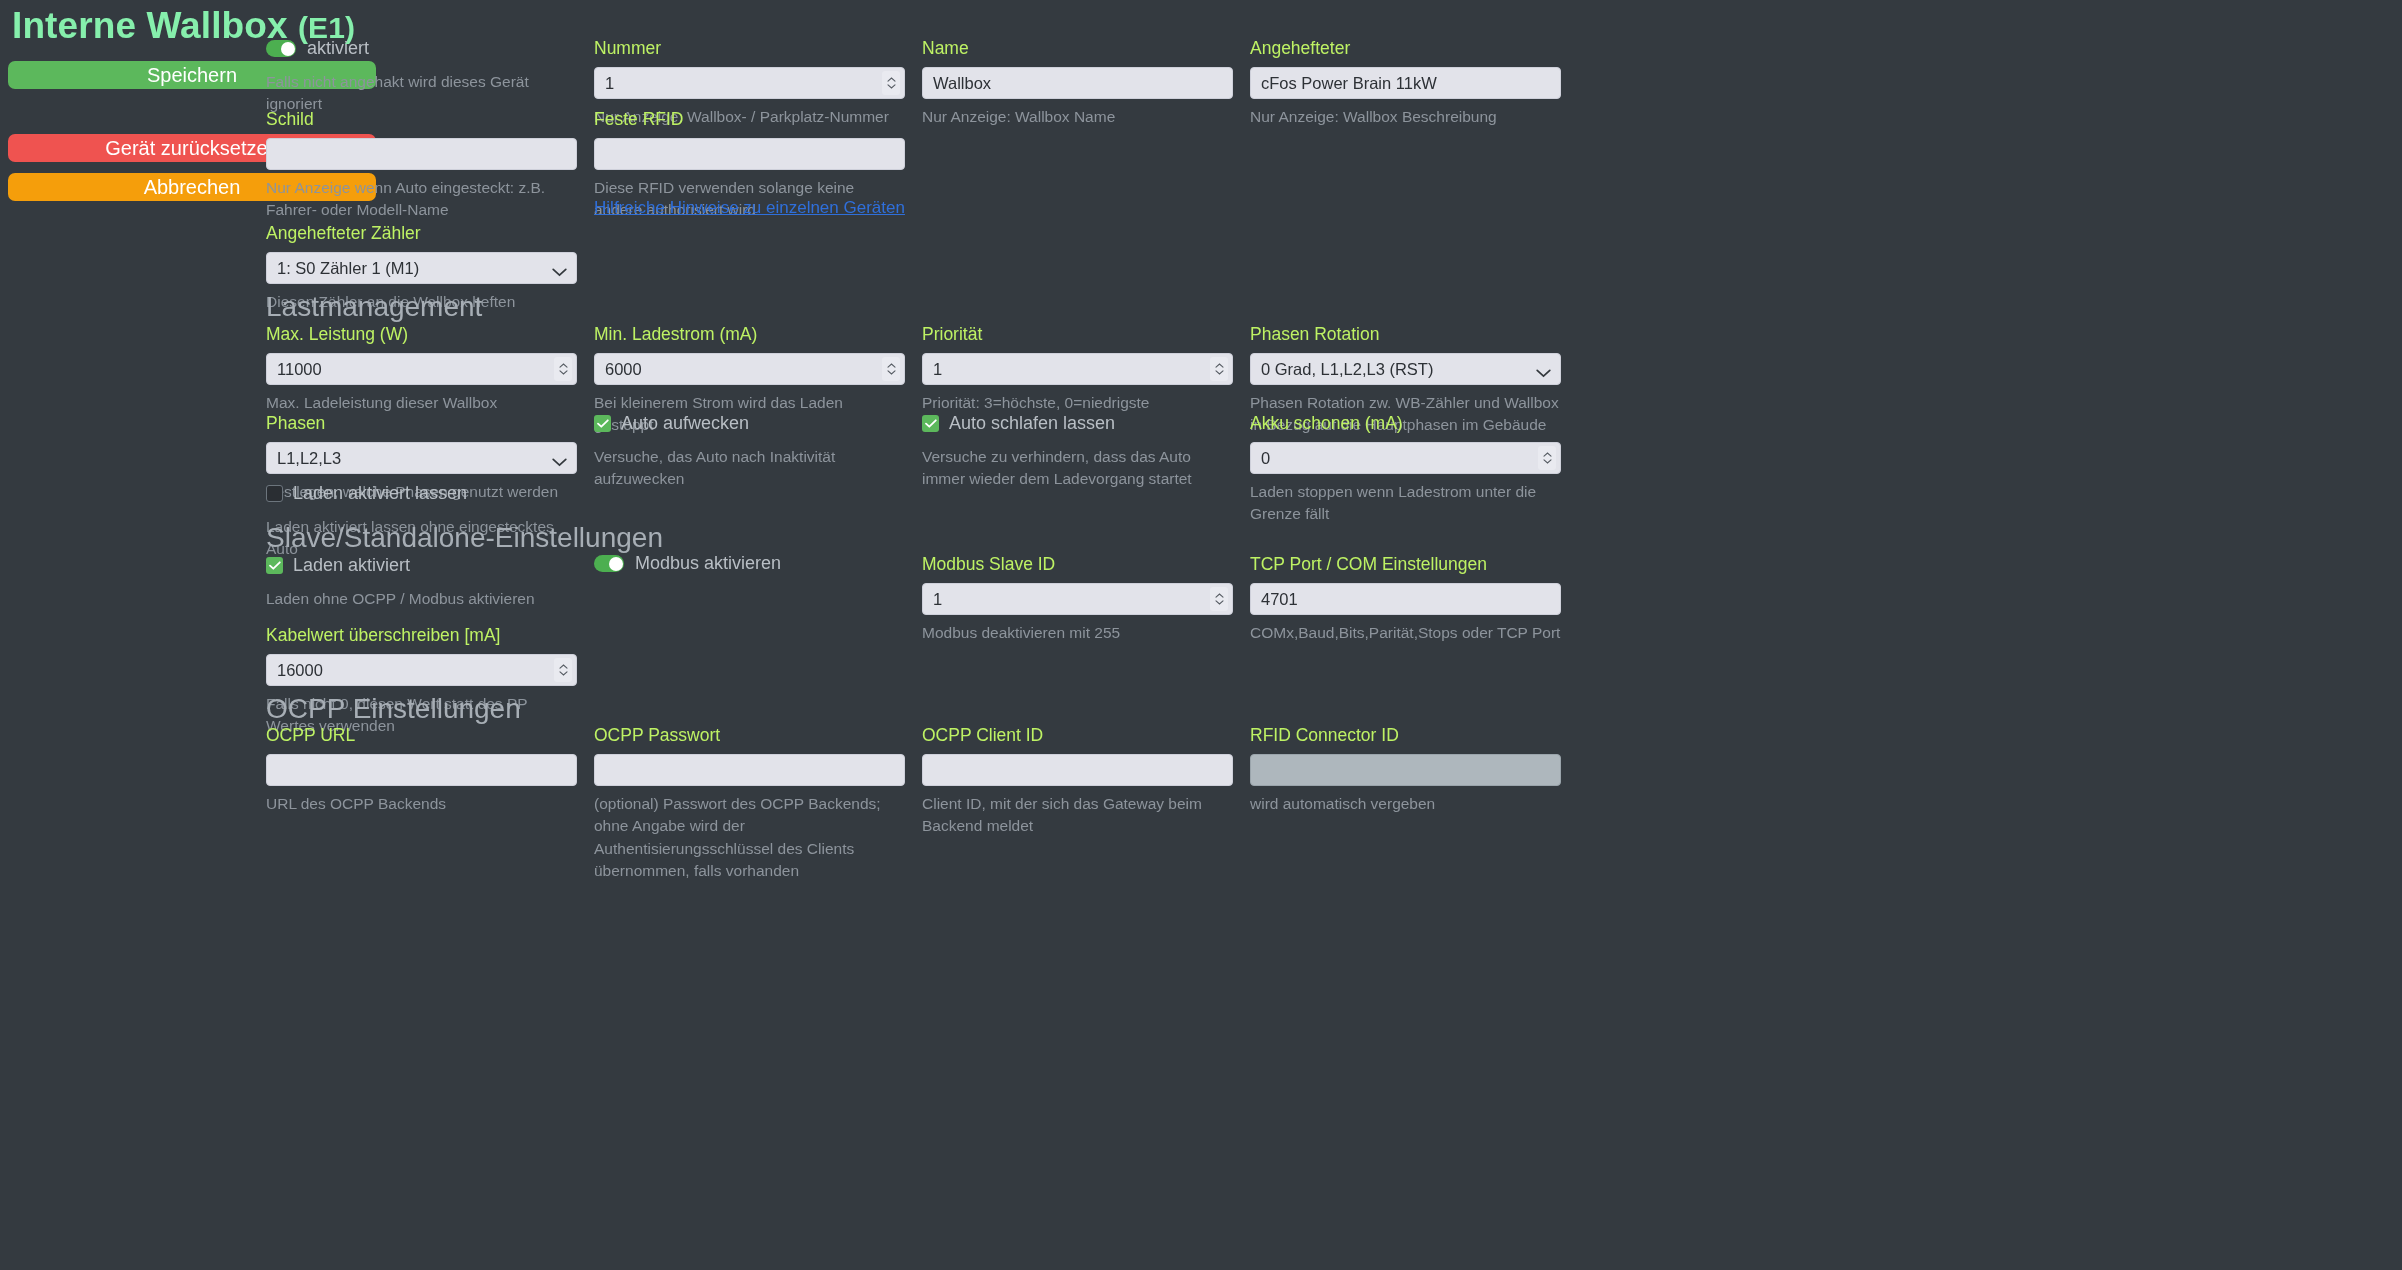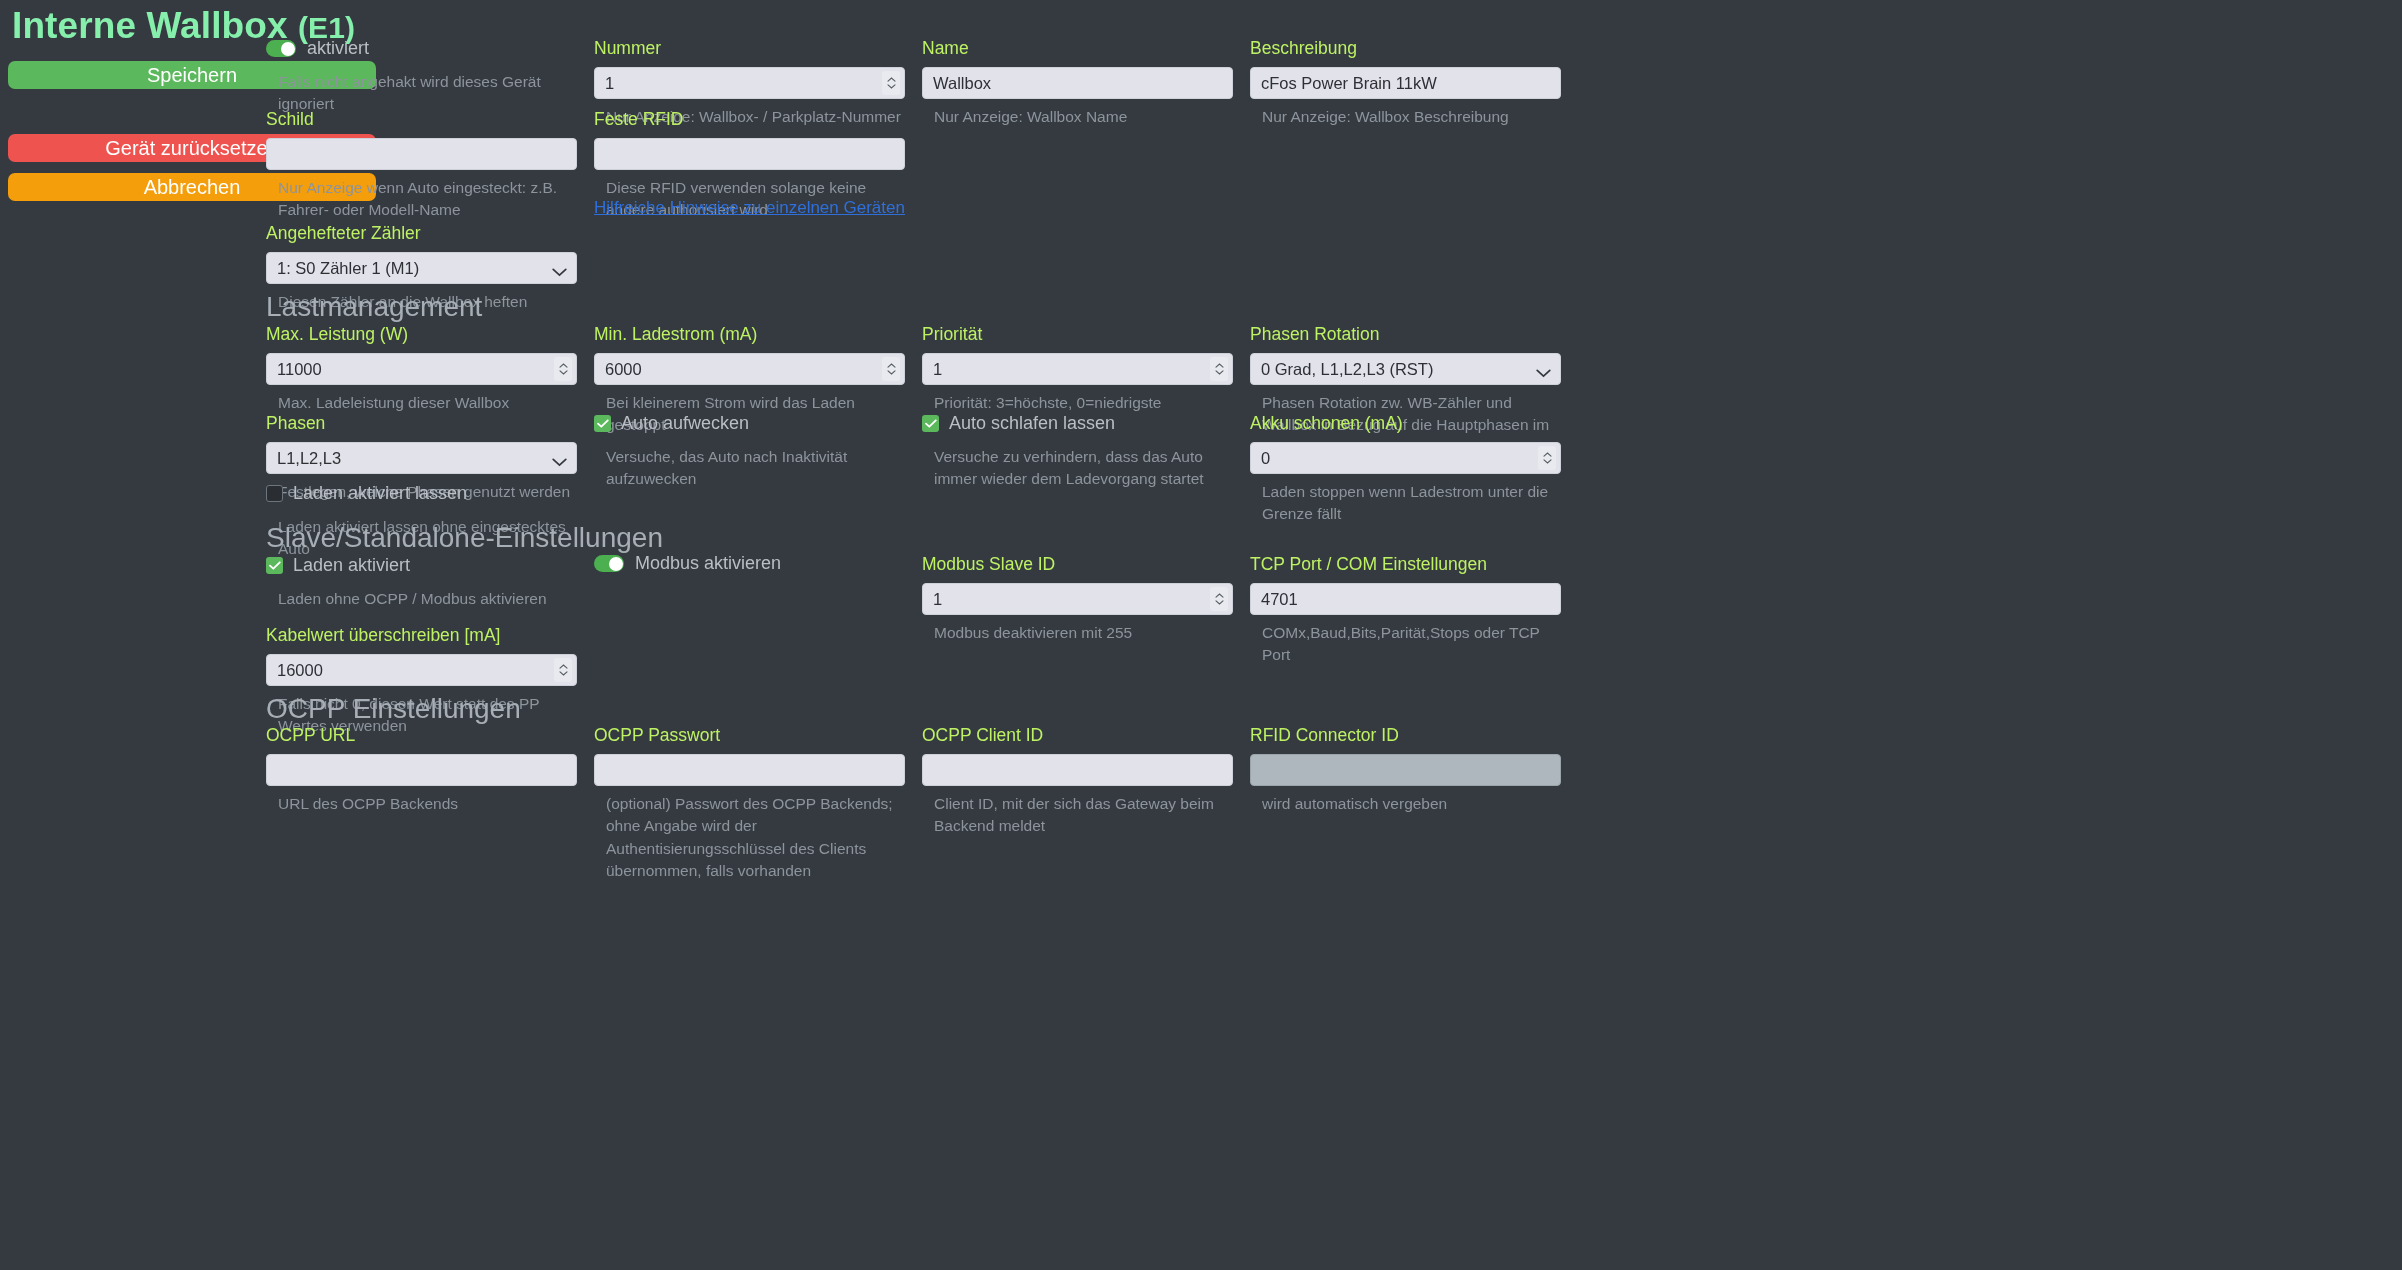--- a/index.html
+++ b/index.html
@@ -68,21 +68,20 @@
     font-size: 17.5px;
     line-height: 1.2;
     margin-bottom: 8px;
     white-space: nowrap;
   }
   .hint {
     color: #8d949c;
     font-size: 15.5px;
     line-height: 1.45;
     margin-top: 7px;
-    margin-left: 12px;
   }
 
   .input-wrap { position: relative; }
   .input {
     width: 100%;
     height: 32px;
     background: #e2e3ea;
     border: 1px solid #ced0da;
     border-radius: 4px;
     color: #2d3136;
@@ -224,21 +223,21 @@
 
   <div class="col c3" style="top:38px">
     <div class="field-label">Name</div>
     <div class="input-wrap">
       <input class="input" type="text" style="padding-right: 10px;" value="Wallbox">
     </div>
     <div class="hint">Nur Anzeige: Wallbox Name</div>
   </div>
 
   <div class="col c4" style="top:38px">
-    <div class="field-label">Beschreibung</div>
+    <div class="field-label">Angehefteter</div>
     <div class="input-wrap">
       <input class="input" type="text" style="padding-right: 9px;" value="cFos Power Brain 11kW">
     </div>
     <div class="hint">Nur Anzeige: Wallbox Beschreibung</div>
   </div>
 
   <div class="col c1" style="top:109px">
     <div class="field-label">Schild</div>
     <div class="input-wrap">
       <input class="input" type="text" style="padding-right: 10px;" value="">

